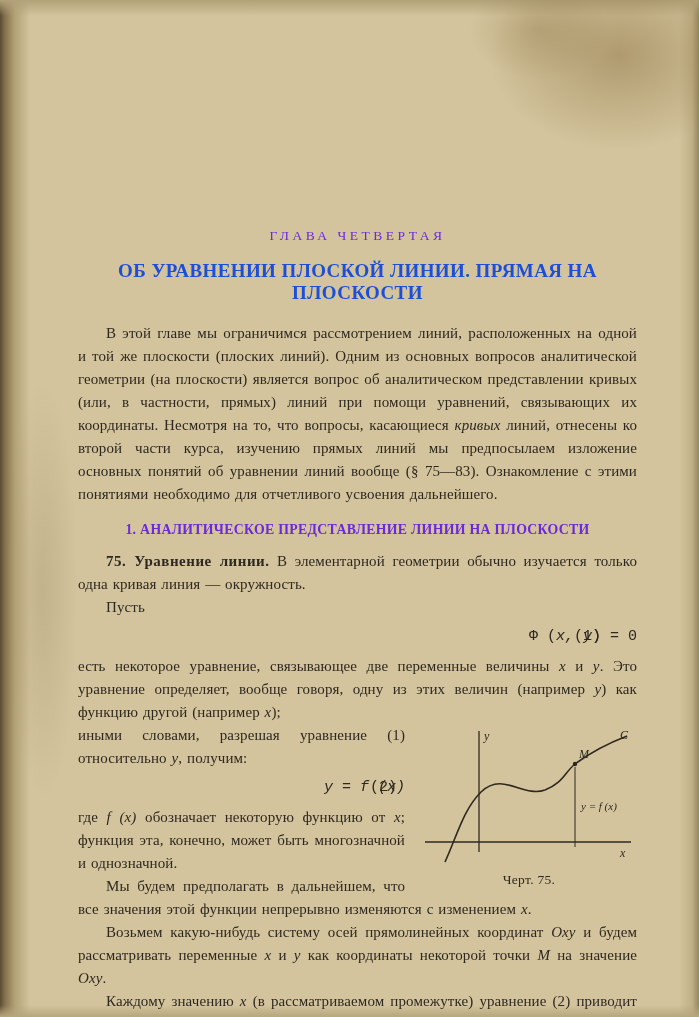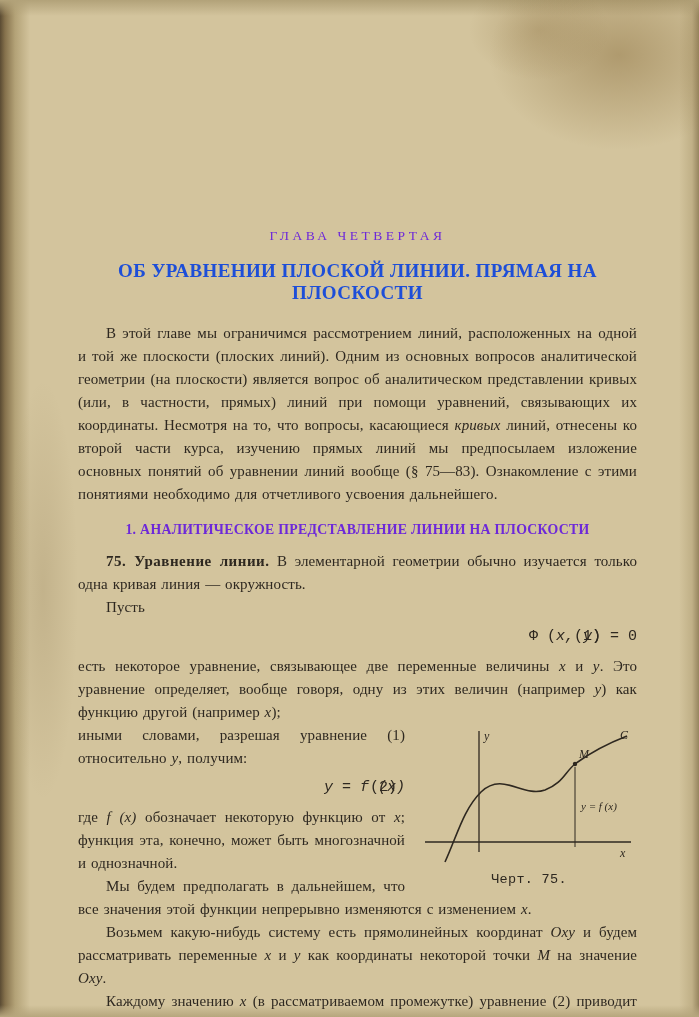--- a/index.html
+++ b/index.html
@@ -50,21 +50,21 @@
 
   .equation{position:relative;text-align:right;margin:9px 0 10px 0;font-size:15px;font-family:Liberation Mono, monospace;}
   .equation .eqnum{position:absolute;top:0;}
   .eq1 .eqnum{right:36px;}
   .eq2 .eqnum{right:240px;}
 
   .figure{
     float:right;width:216px;margin:2px 0 4px 16px;text-align:center;
   }
   .figure svg{display:block;}
-  .caption{font-size:13.5px;margin-top:4px;text-align:center;letter-spacing:.3px;font-family:Liberation Mono, monospace;}
+  .caption{font-size:13.5px;margin-top:4px;text-align:center;letter-spacing:.3px;}
 
   .clear{clear:right;}
   .fig-label{font-size:12px;font-style:italic;fill:#2e2820;}
   .fig-label-sm{font-size:11px;font-style:italic;fill:#2e2820;}
 </style>
 </head>
 <body>
 
 <div class="scan">
   <div class="edge-left"></div>
@@ -123,18 +123,18 @@
     <div class="equation eq2">
       <i>y = f (x)</i>
       <span class="eqnum">(2)</span>
     </div>
 
     <p class="para"><span>где </span><i>f (x)</i><span> обозначает некоторую функцию от </span><i>x</i><span>; функция эта, конечно, может быть многозначной и однозначной.</span></p>
 
     <p class="para indent"><span>Мы будем предполагать в дальнейшем, что все значения этой функции непрерывно изменяются с изменением </span><i>x</i><span>.</span></p>
 
 
-    <p class="para indent"><span>Возьмем какую-нибудь систему есть прямолинейных координат </span><i>Oxy</i><span> и будем рассматривать переменные </span><i>x</i><span> и </span><i>y</i><span> как координаты некоторой точки </span><i>M</i><span> на значение </span><i>Oxy</i><span>.</span></p>
+    <p class="para indent"><span>Возьмем какую-нибудь систему осей прямолинейных координат </span><i>Oxy</i><span> и будем рассматривать переменные </span><i>x</i><span> и </span><i>y</i><span> как координаты некоторой точки </span><i>M</i><span> на значение </span><i>Oxy</i><span>.</span></p>
 
     <p class="para indent"><span>Каждому значению </span><i>x</i><span> (в рассматриваемом промежутке) уравнение (2) приводит в соответствие одно вполне определенное значение </span><i>y</i><span> (черт. 75).</span></p>
 
   </div>
 </div>
 
 </body></html>

